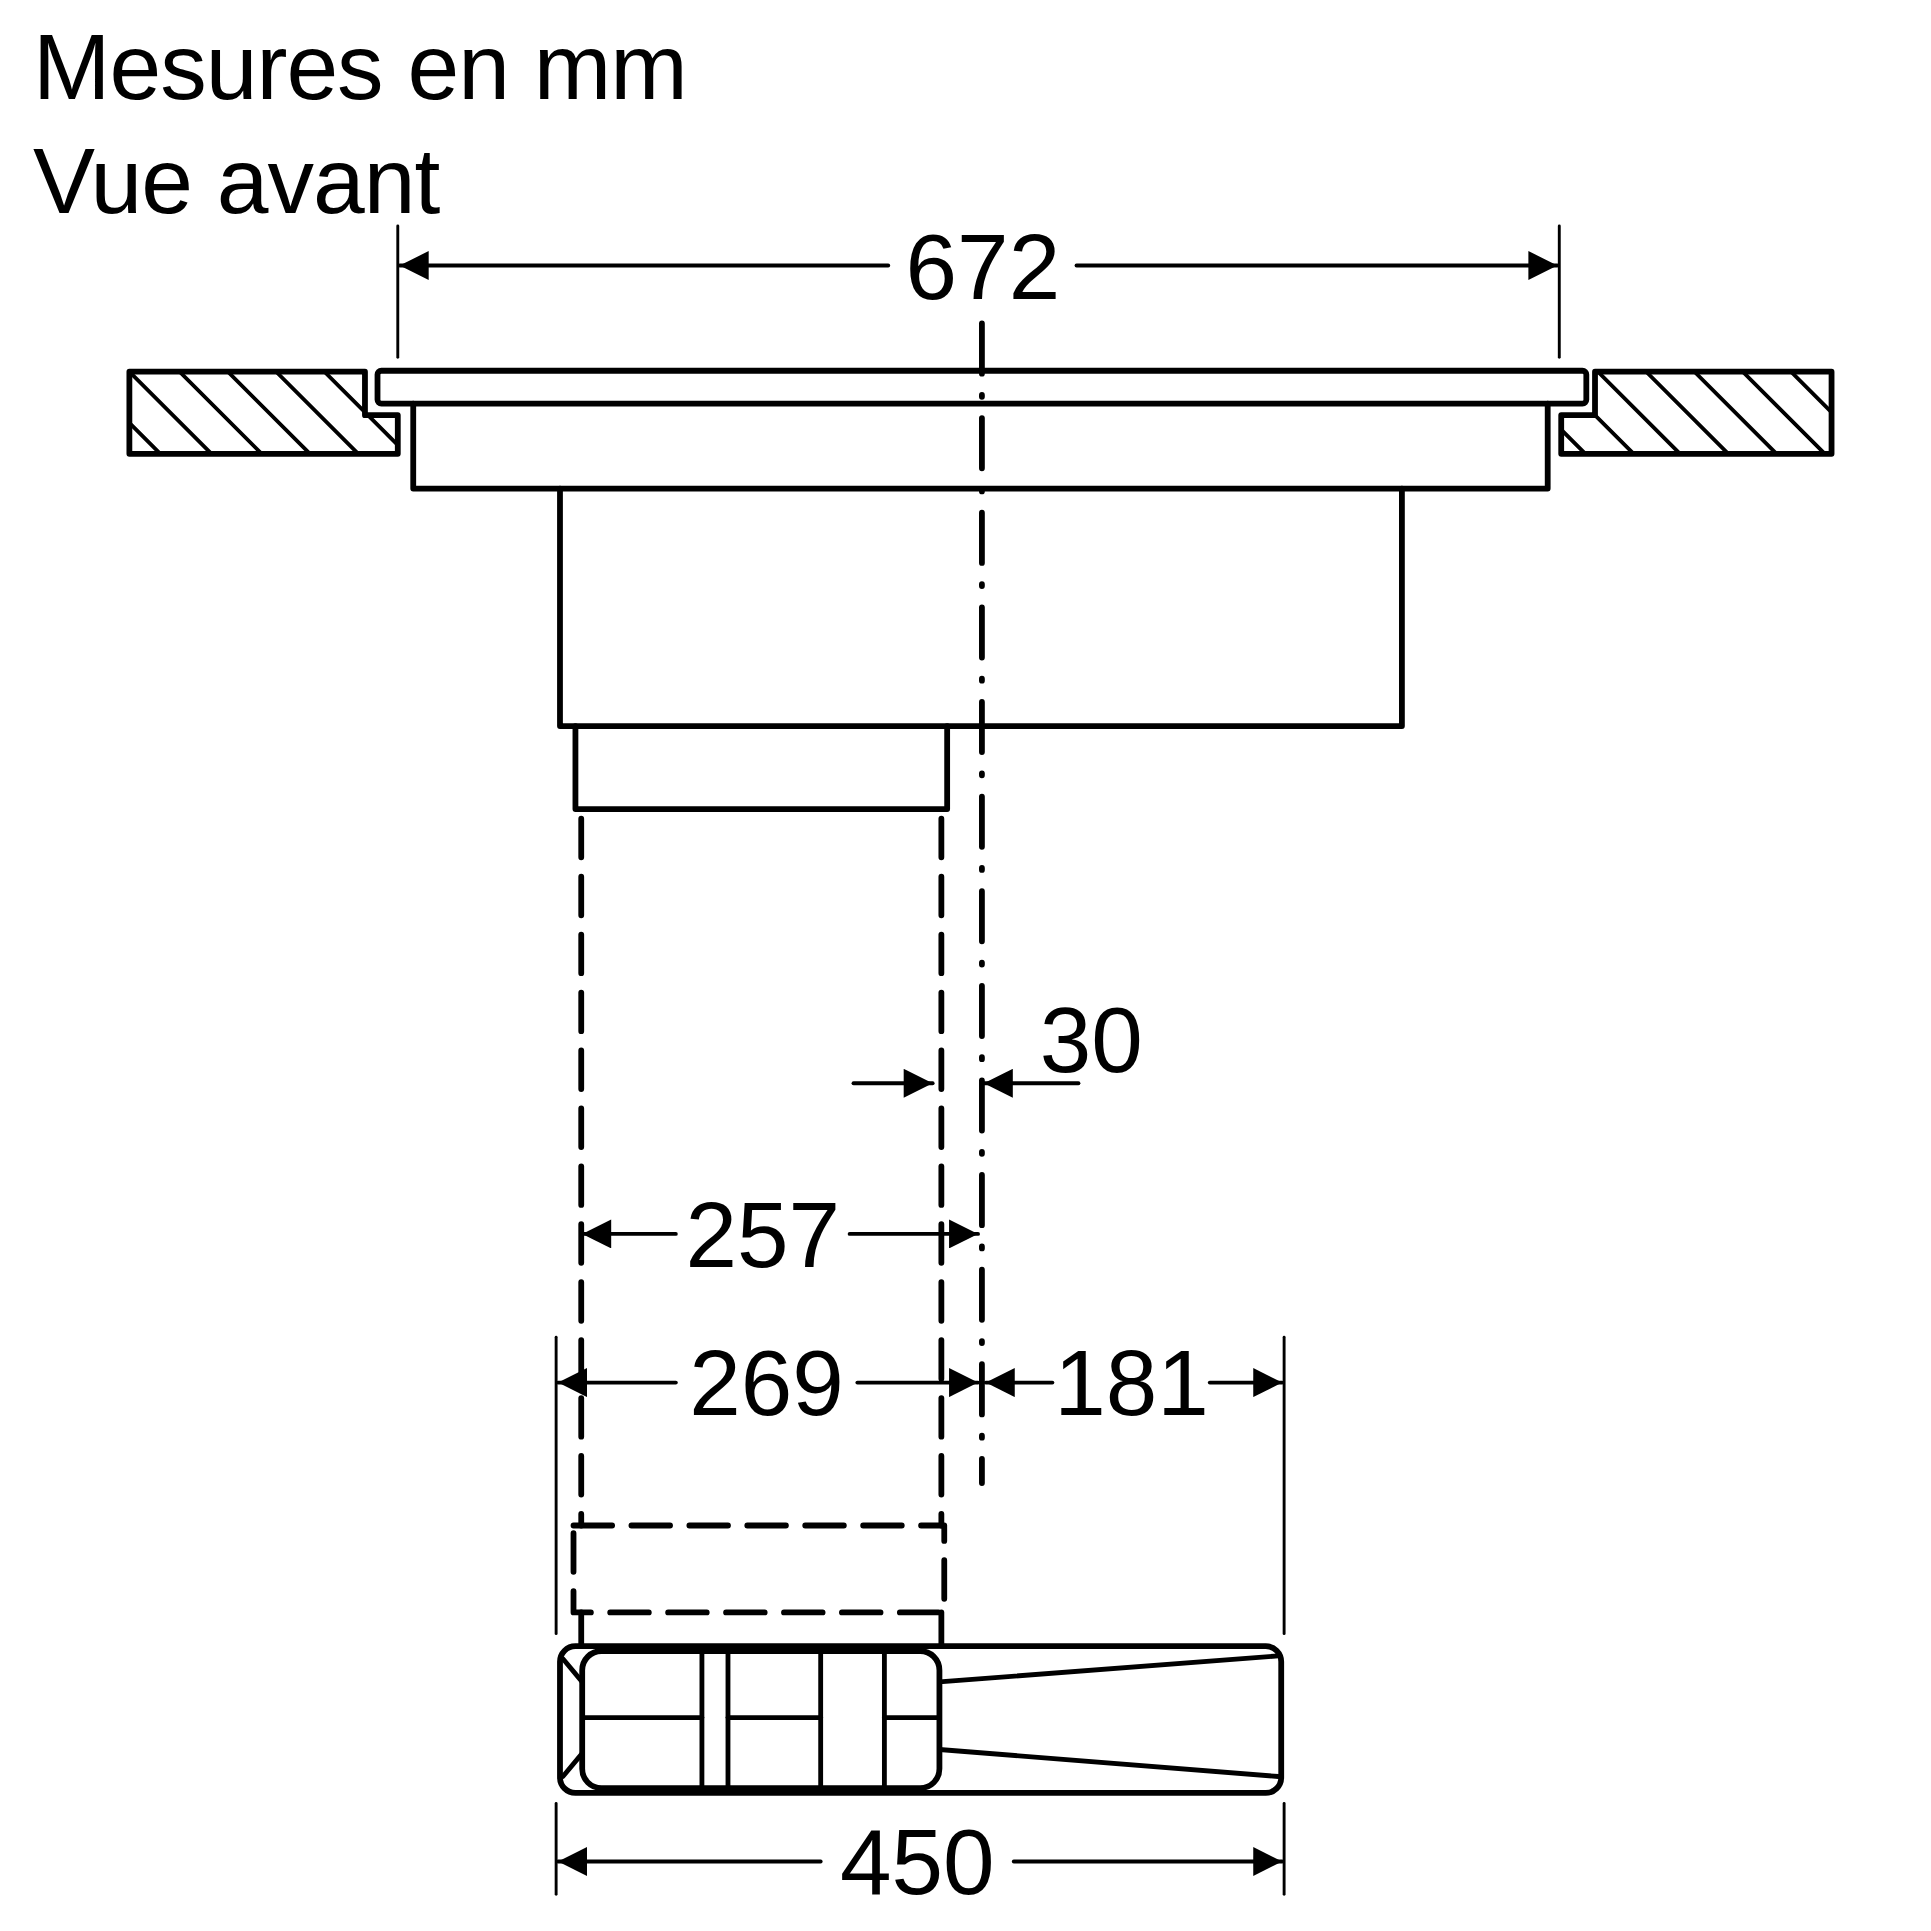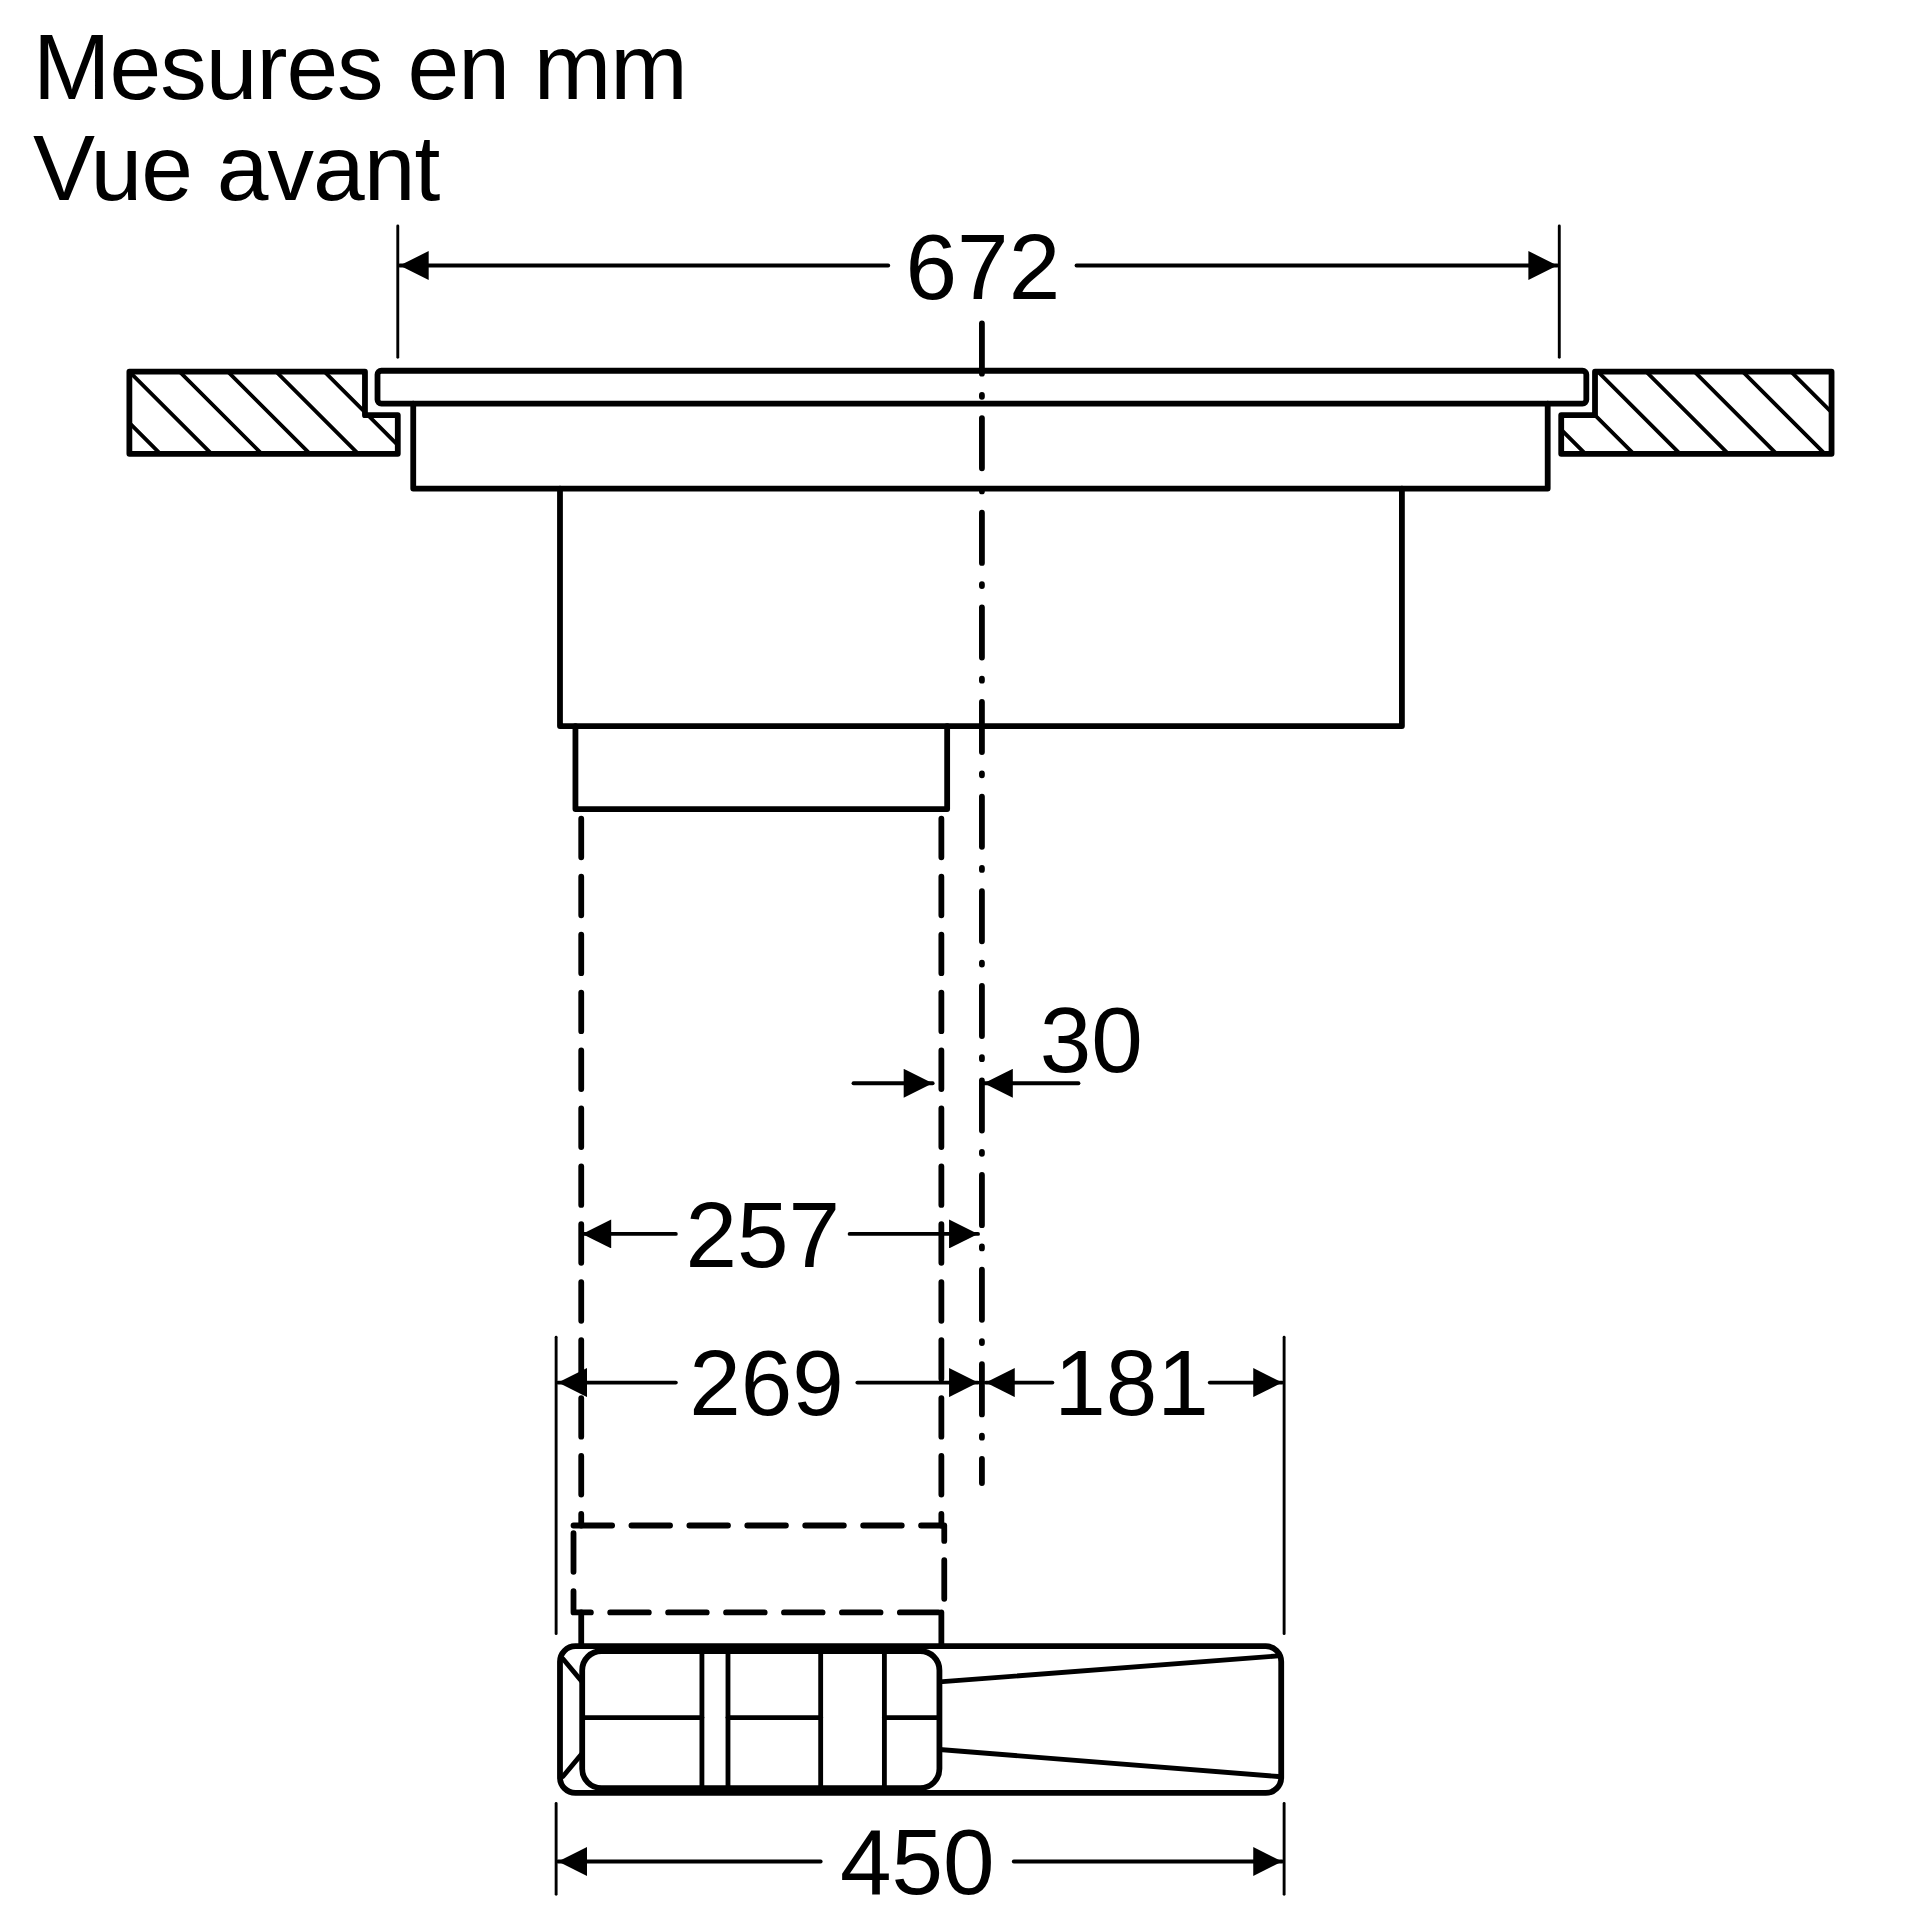--- a/index.html
+++ b/index.html
@@ -1,19 +1,19 @@
 <!DOCTYPE html>
 <html><head>
   <meta charset="utf-8">
   <style>
     html, body { margin: 0; padding: 0; background: #ffffff; }
     body { width: 1931px; height: 1931px; position: relative; overflow: hidden; font-family: "Liberation Sans", sans-serif; }
     .title { position: absolute; left: 33px; font-size: 93px; line-height: 1; color: #000; font-family: "Liberation Sans", sans-serif; letter-spacing: -1px; }
     #title-1 { top: 21px; }
-    #title-2 { top: 122px; }
+    #title-2 { top: 135px; }
     svg { position: absolute; left: 0; top: 0; }
     .dimtext { font-family: "Liberation Sans", sans-serif; font-size: 96px; fill: #000; }
   </style>
 </head>
 <body>
 
 <div class="title" id="title-1">Mesures en mm</div>
 <div class="title" id="title-2">Vue avant</div>
 
 <svg width="1931" height="1931" viewBox="0 0 2000 2000">

